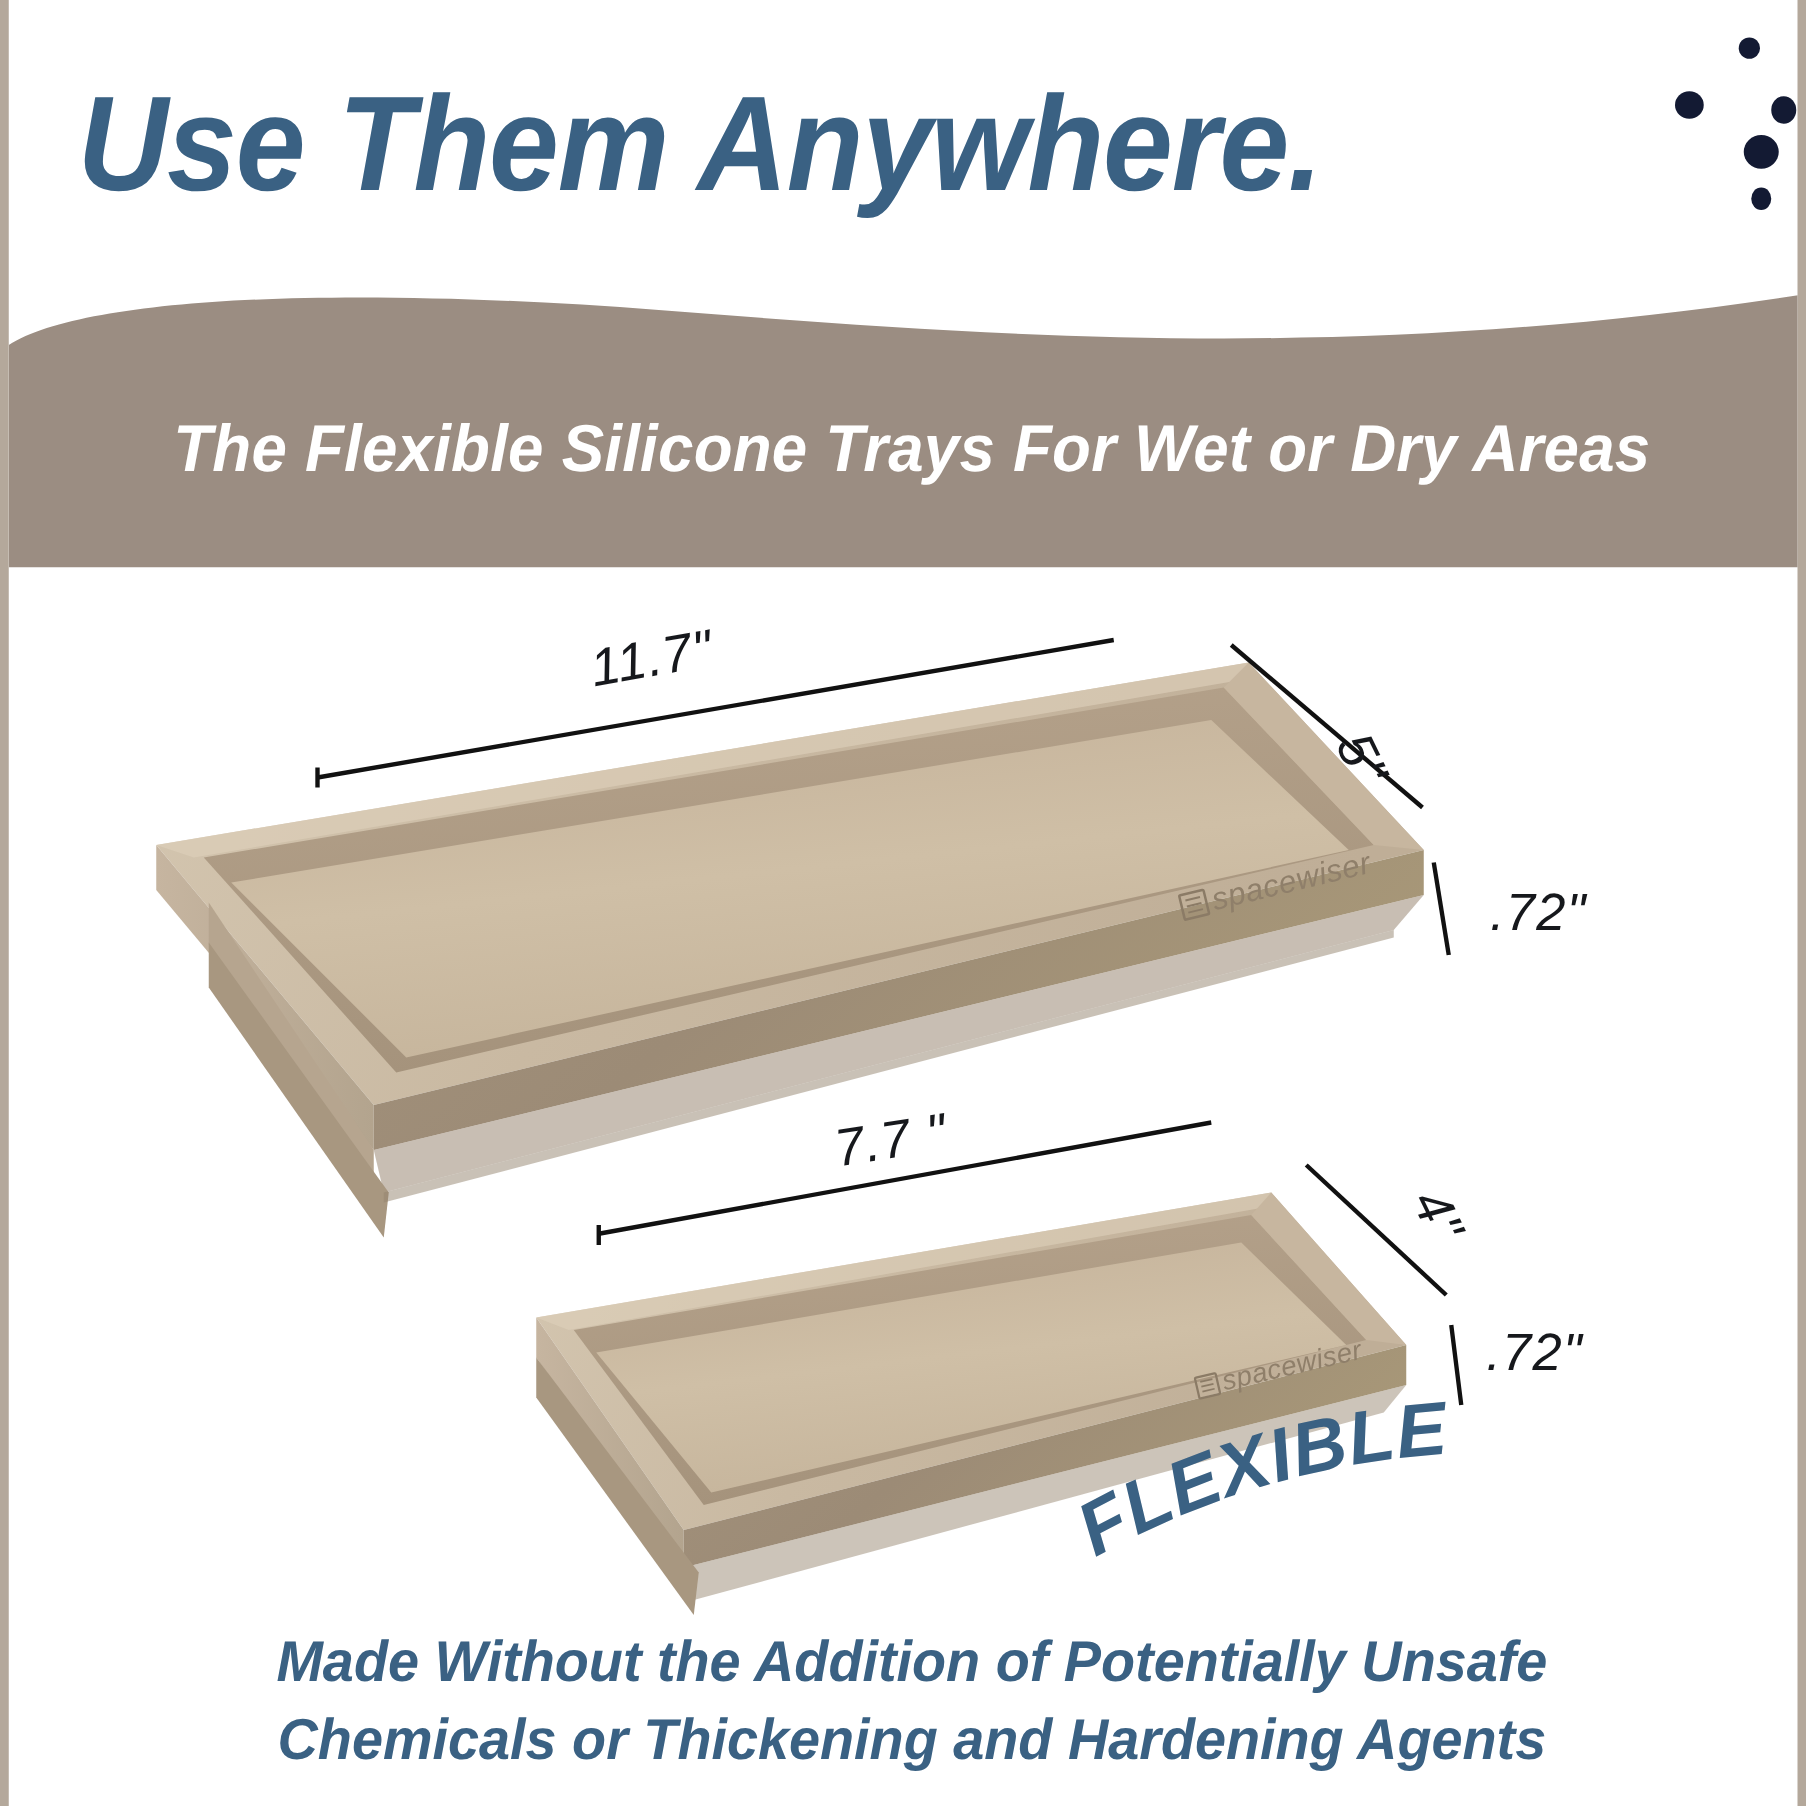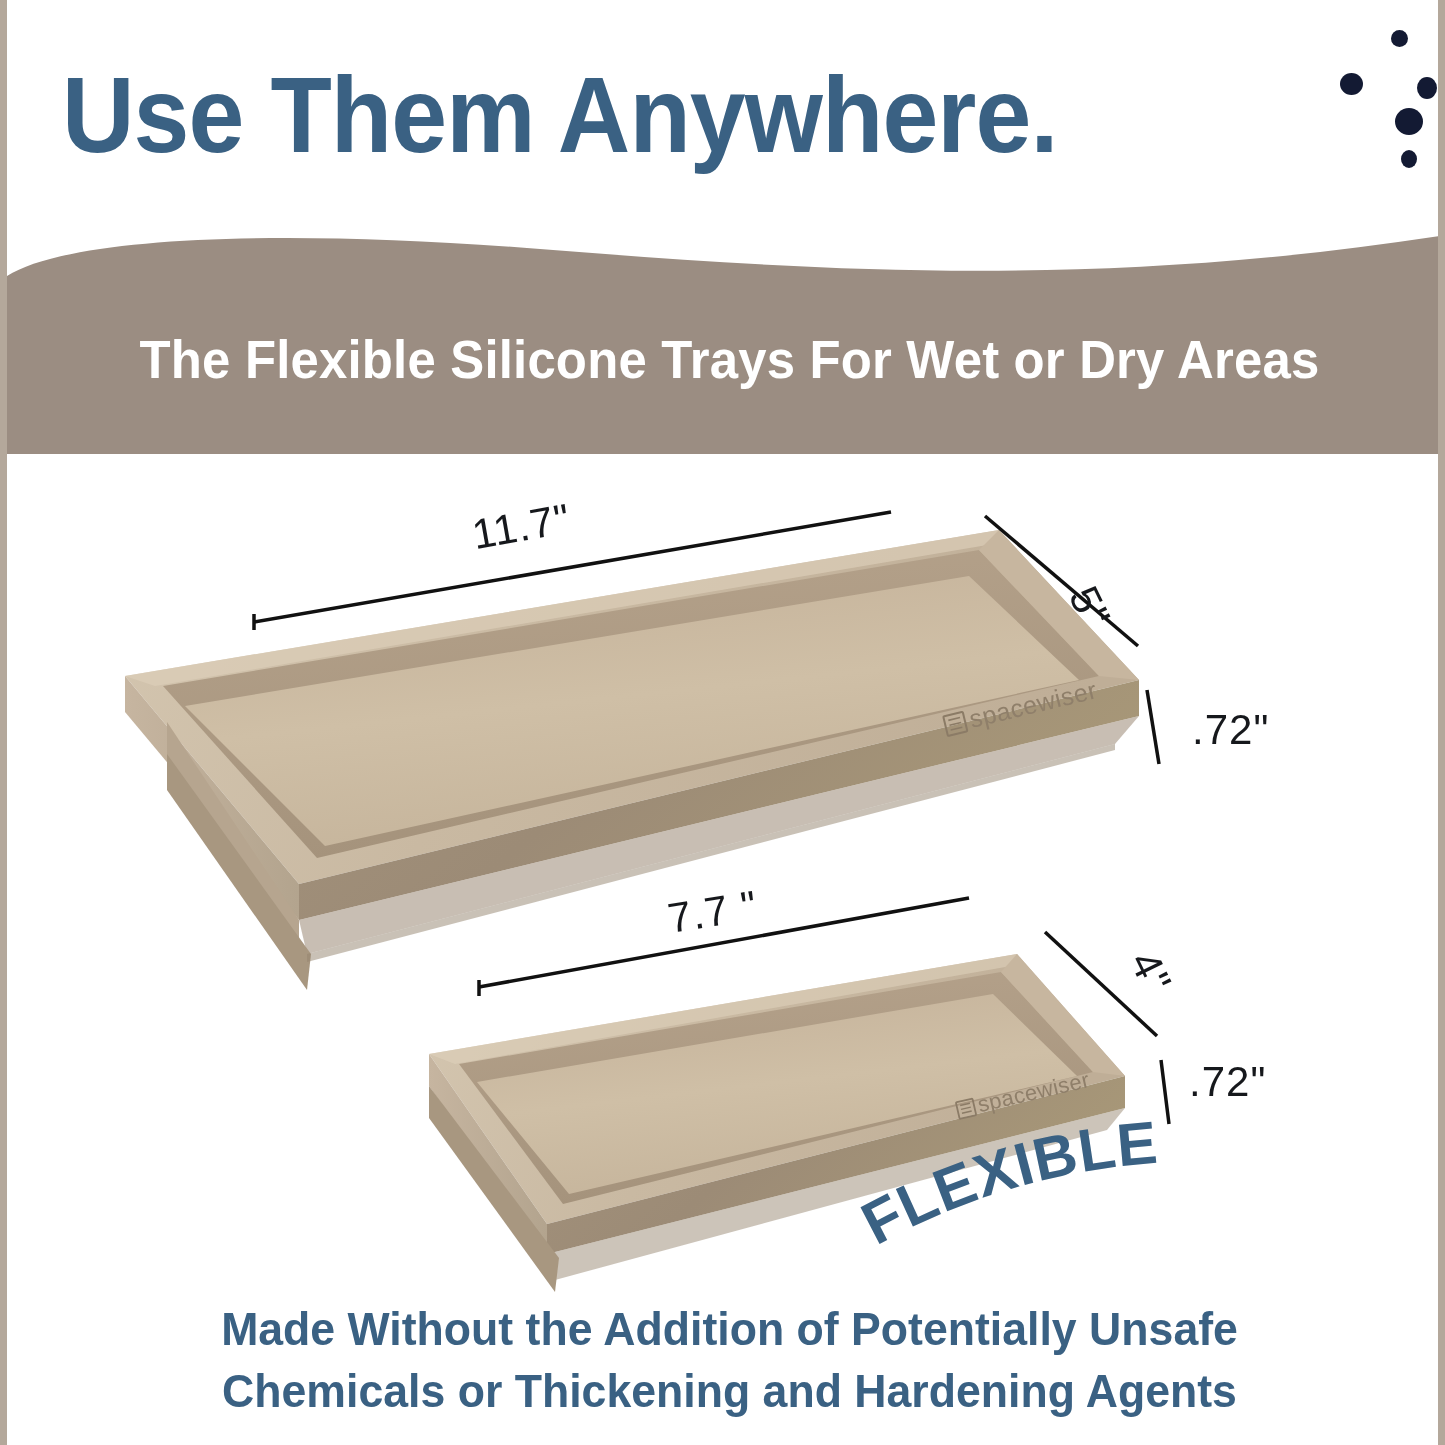--- a/index.html
+++ b/index.html
@@ -10,20 +10,21 @@
   #canvas {
     position: relative;
     width: 1445px;
     height: 1445px;
     background: #ffffff;
     overflow: hidden;
     font-family: "Liberation Sans", sans-serif;
     border-left: 7px solid #b4a89b;
     border-right: 7px solid #b4a89b;
     box-sizing: border-box;
+    font-style: italic;
   }
 
   
   .headline {
     position: absolute;
     left: 55px;
     top: 52px;
     font-family: "Liberation Sans", sans-serif;
     font-size: 108px;
     font-weight: 700;

